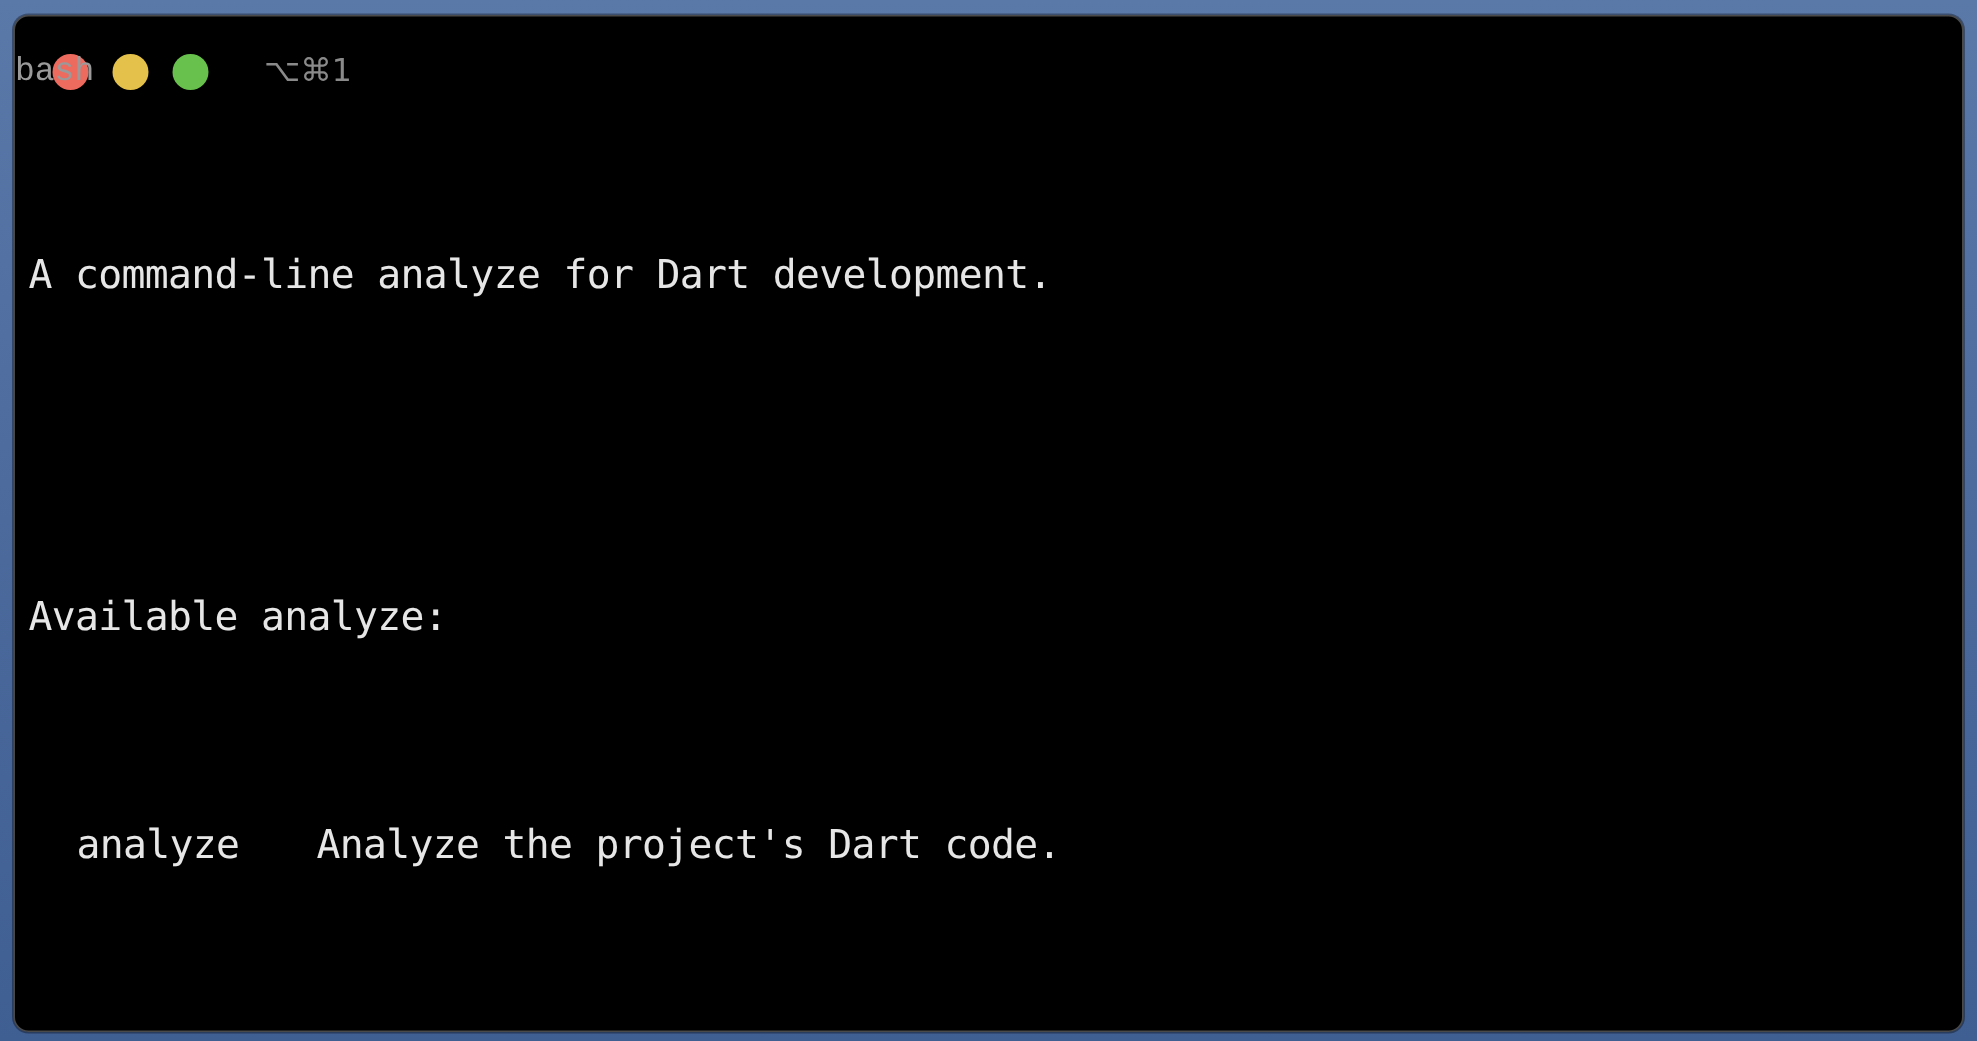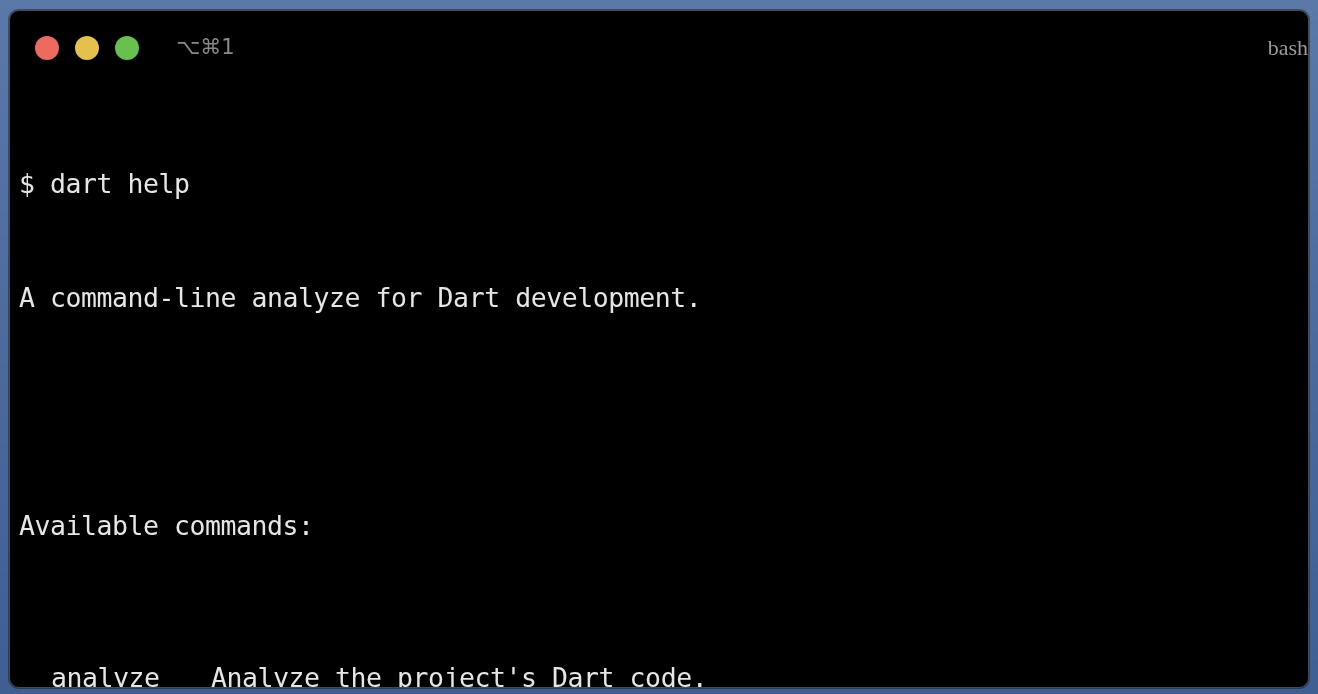--- a/index.html
+++ b/index.html
@@ -40,22 +40,22 @@
       position: absolute;
       left: 166px; top: 24px;
       font-family: "DejaVu Sans", "Liberation Sans", sans-serif;
       font-size: 21px;
       color: #8a8a8a;
       letter-spacing: 0px;
     }
     .title {
       position: absolute;
       left: 0; right: 0; top: 24px;
-      text-align: right;
-      font-family: Liberation Serif, serif;
+      text-align: left;
+      font-family: Liberation Mono, monospace;
       font-size: 22px;
       color: #9a9a9a;
     }
     .terminal {
       position: absolute;
       left: 9px; top: 78px;
       right: 10px;
       color: #e6e6e6;
       font-size: 26.5px;
       line-height: 38px;
@@ -73,24 +73,23 @@
 <div class="window">
   <div class="titlebar">
     <div class="light close" style="background: rgb(237, 106, 94);"></div>
     <div class="light minimize" style="background: rgb(228, 193, 75);"></div>
     <div class="light zoom" style="background: rgb(104, 193, 76);"></div>
     <span class="shortcut">⌥⌘1</span>
     <div class="title">bash</div>
   </div>
 
   <div class="terminal">
-    <div class="line">$ dart help</div>
     <div class="line">A command-line analyze for Dart development.</div>
     <div class="line"></div>
-    <div class="line">Available commands:</div>
+    <div class="line">Available analyze:</div>
 
     <div class="line cmd-row">
       <span class="cmd-name">analyze</span><span class="cmd-desc">Analyze the project's Dart code.</span>
     </div>
     
     
     
     
     
     

